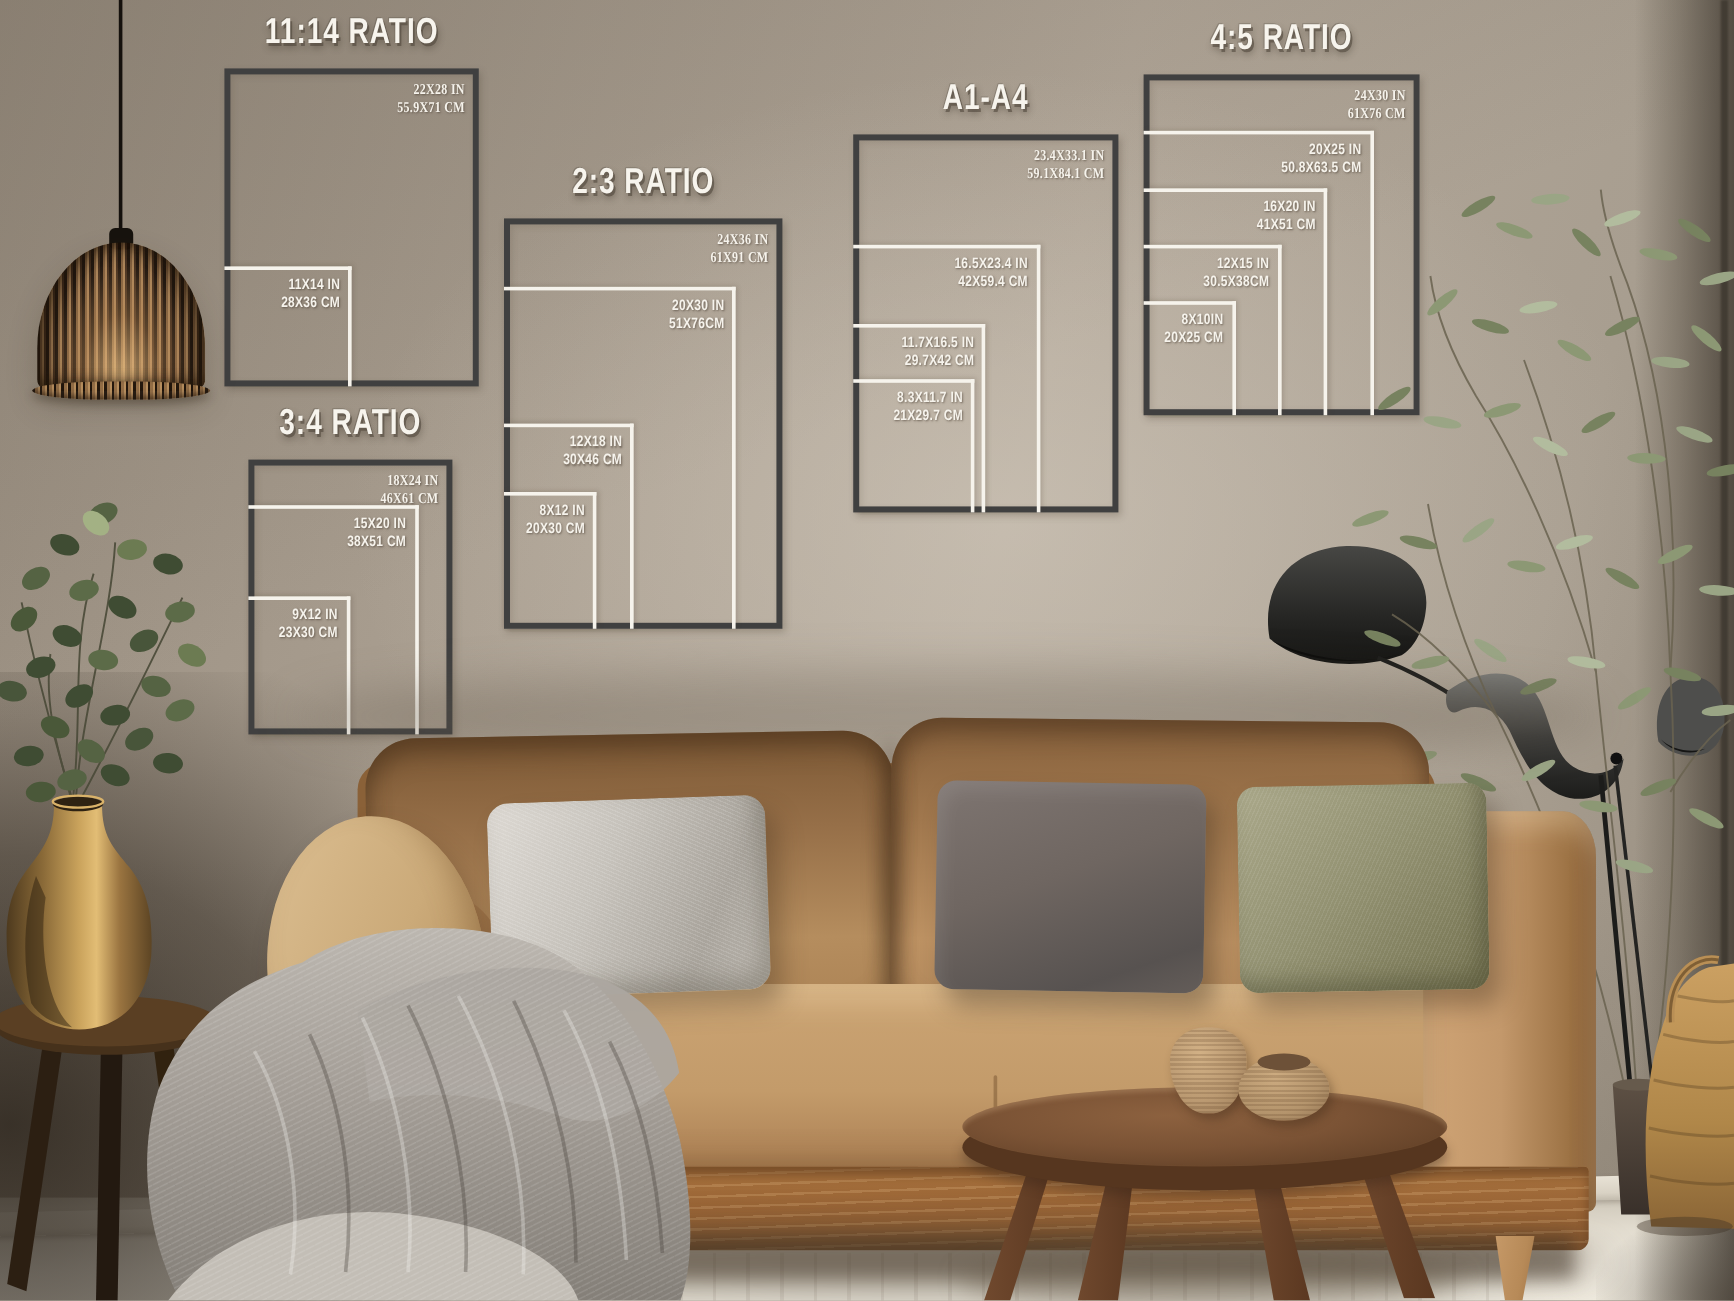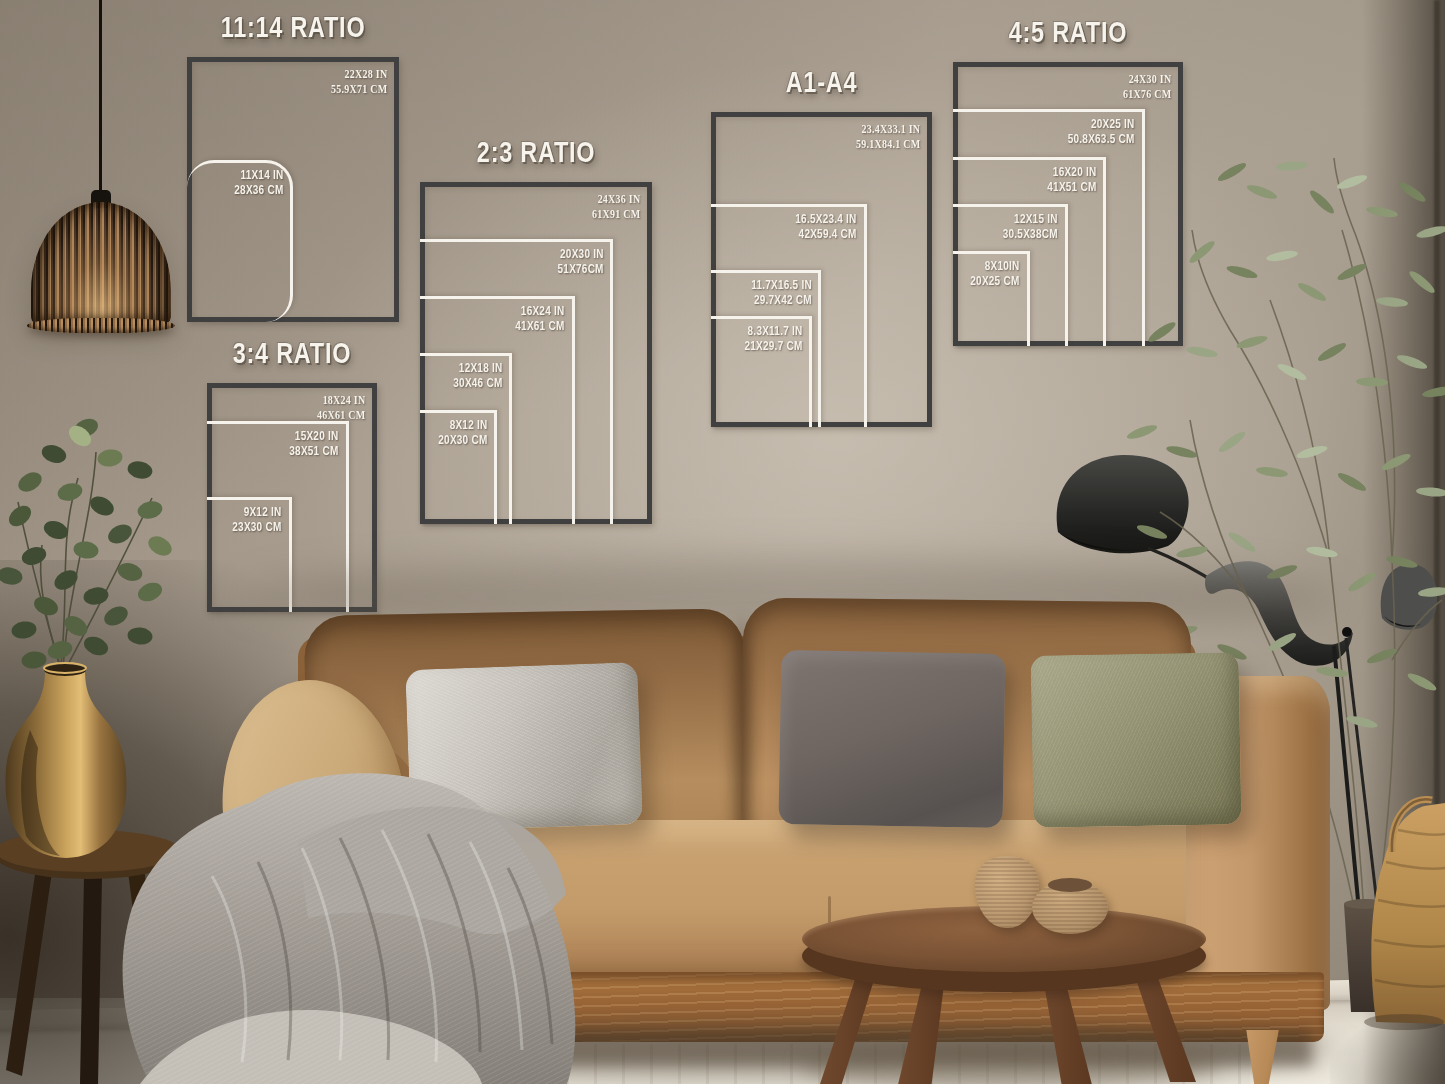--- a/index.html
+++ b/index.html
@@ -157,48 +157,42 @@
   <div class="abs shadow-corner-br"></div>
 
   <div class="diagram" style="left: 187px; top: 57px; width: 212.08px; height: 264.88px;">
     <div class="diagram-title">11:14 RATIO</div>
   <div class="size-rect outer">
         <div class="size-label">
           <div>22X28 IN</div>
           <div>55.9X71 CM</div>
         </div>
       </div>
-      <div class="size-rect inner" style="width: 106.04px; height: 162px; border-radius: 27px;">
+      <div class="size-rect inner" style="width: 106.04px; height: 100px;">
         <div class="size-label">
           <div>11X14 IN</div>
           <div>28X36 CM</div>
         </div>
       </div>
     </div>
   <div class="diagram" style="left: 420px; top: 182px; width: 232.08px; height: 342px;">
     <div class="diagram-title">2:3 RATIO</div>
   <div class="size-rect outer">
         <div class="size-label">
           <div>24X36 IN</div>
           <div>61X91 CM</div>
         </div>
       </div>
       <div class="size-rect inner" style="width: 193.4px; height: 285px;">
         <div class="size-label">
           <div>20X30 IN</div>
           <div>51X76CM</div>
         </div>
       </div>
-      <div class="size-rect inner" style="width: 154.72px; height: 228px;">
-        <div class="size-label">
-          <div>16X24 IN</div>
-          <div>41X61 CM</div>
-        </div>
-      </div>
-      <div class="size-rect inner" style="width: 92px; height: 171px;">
+      <div class="size-rect inner" style="width: 108px; height: 171px;">
         <div class="size-label">
           <div>12X18 IN</div>
           <div>30X46 CM</div>
         </div>
       </div>
       <div class="size-rect inner" style="width: 77.36px; height: 114px;">
         <div class="size-label">
           <div>8X12 IN</div>
           <div>20X30 CM</div>
         </div>

